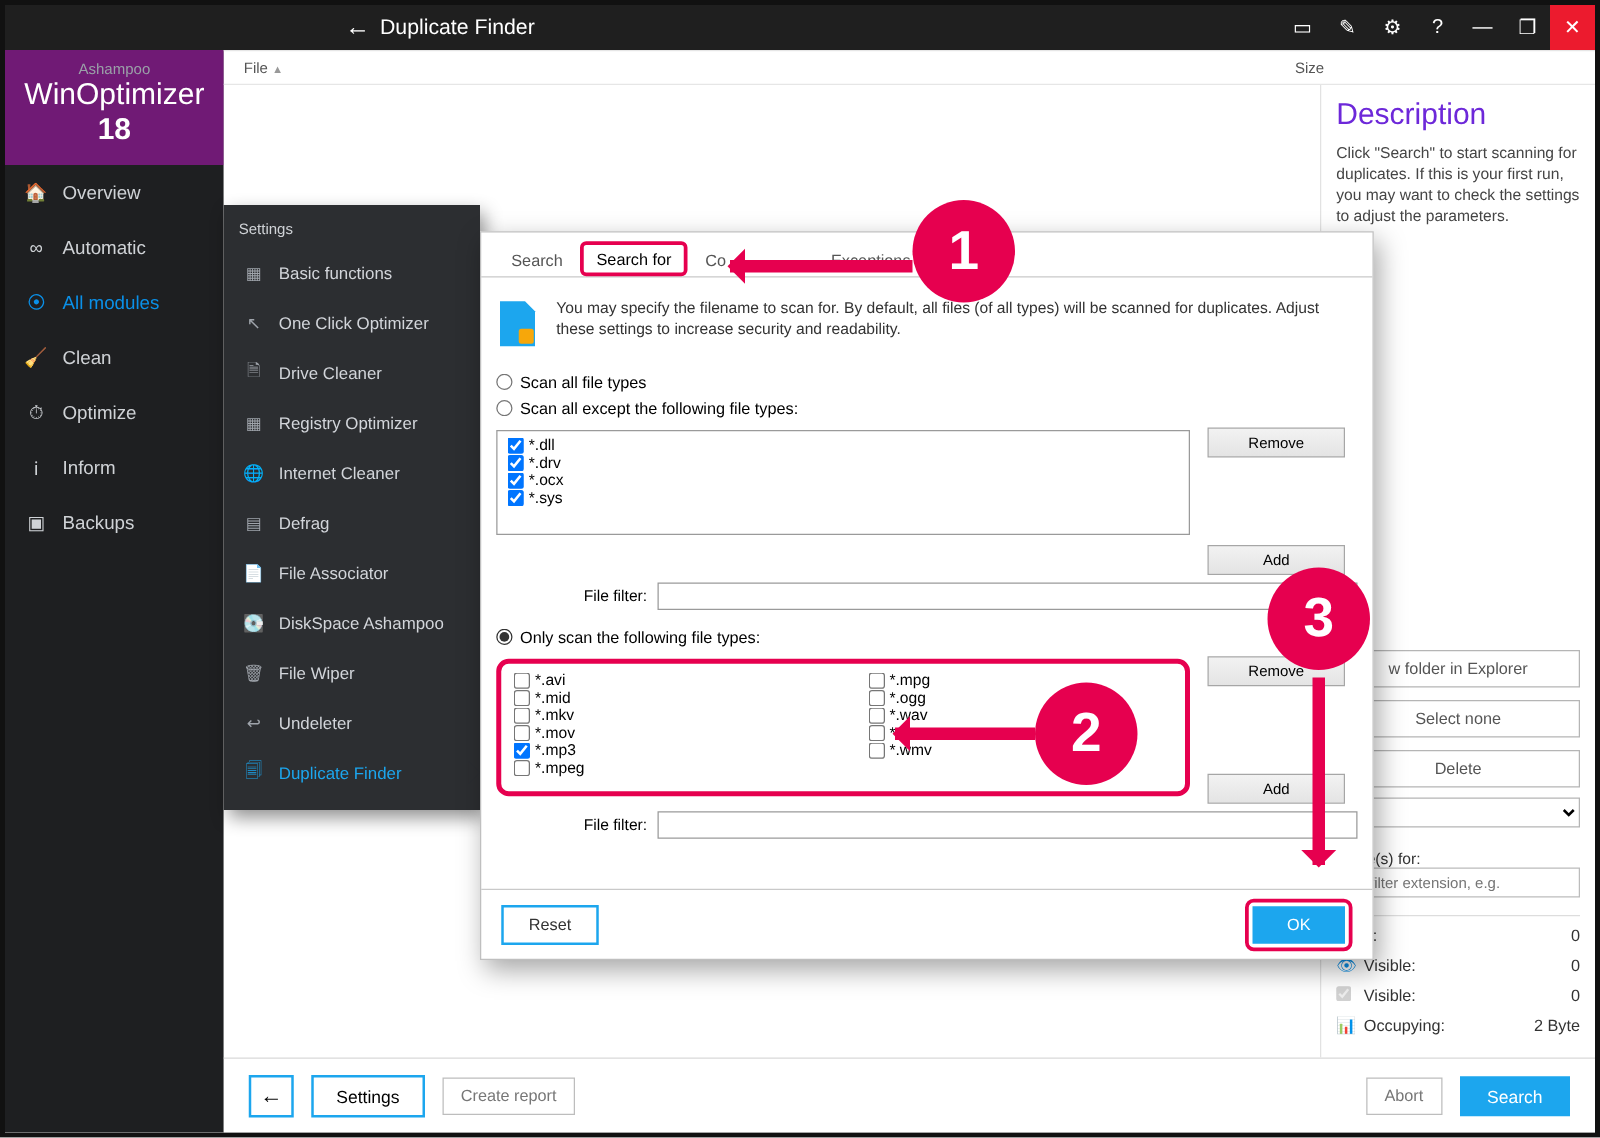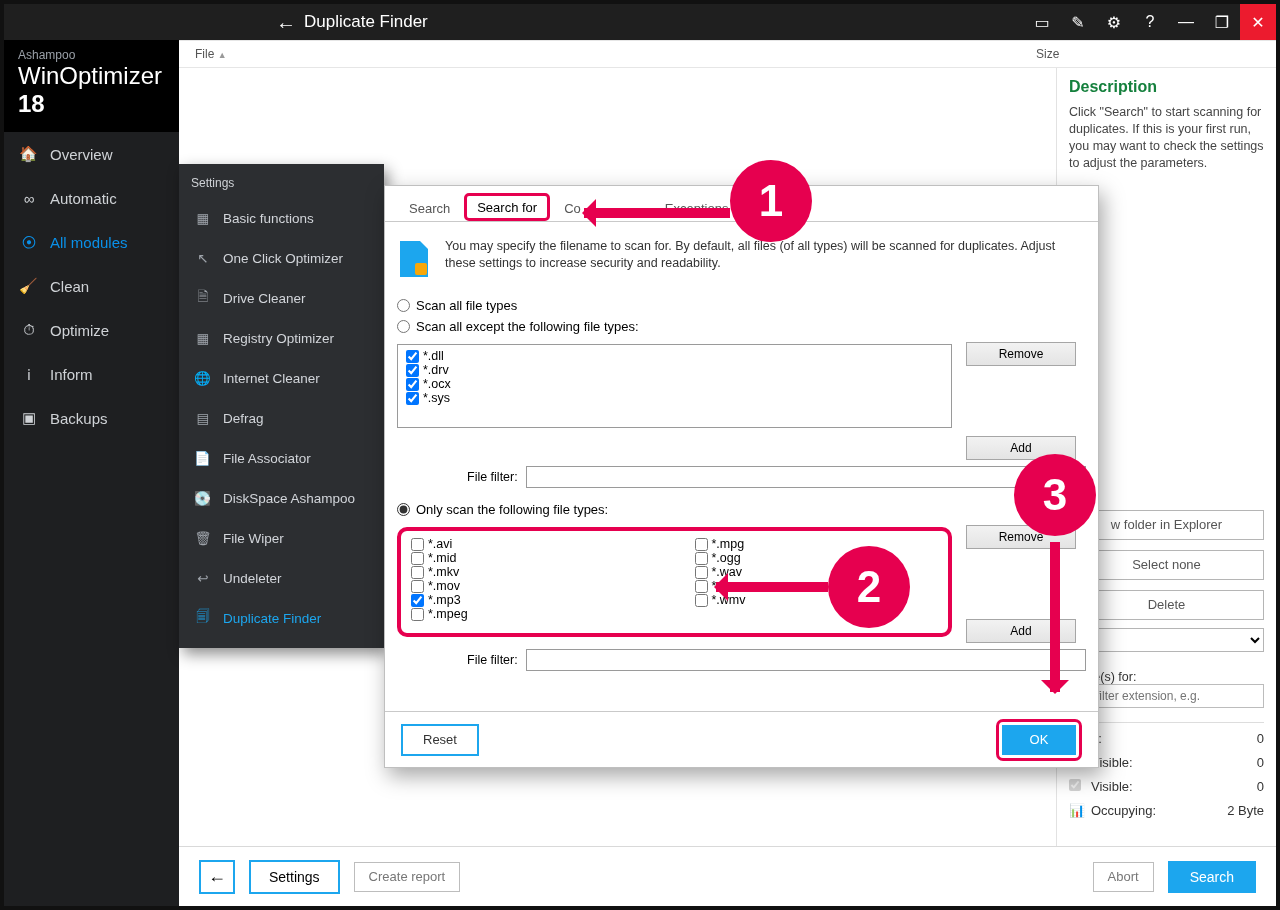--- a/index.html
+++ b/index.html
@@ -10,21 +10,21 @@
   .titlebar { height: 36px; background: #1f1f1f; display: flex; align-items: center; color: #fff; }
   .titlebar .back { width: 36px; text-align: center; font-size: 20px; cursor: pointer; }
   .titlebar .title { font-size: 17px; font-weight: 500; flex: 1; }
   .titlebar .ctrls { display: flex; }
   .titlebar .ctrls .btn { width: 36px; height: 36px; display:flex; align-items:center; justify-content:center; font-size:16px; cursor:pointer; }
   .titlebar .close { background: #ec1b2e; }
 
   
   .app { display: flex; height: calc(100% - 36px); }
   .sidebar { width: 175px; background: #1e1f21; color: #cfd2d6; display: flex; flex-direction: column; }
-  .brand { padding: 8px 14px 14px; background:#000000;}
+  .brand { padding: 8px 14px 14px; background:#701a75;text-align:center;}
   .brand .small { color: #9aa0a8; font-size: 12px; }
   .brand .big { font-size: 24px; color: #fff; font-weight: 300; }
   .brand .big b { font-weight: 700; }
   .navitem { display:flex; align-items:center; gap:12px; padding: 13px 16px; font-size: 15px; cursor:pointer; }
   .navitem.active { color:#0a90e8; }
   .nav-ic { width:18px; height:18px; display:inline-flex; align-items:center; justify-content:center; color:#cfd2d6; }
   .navitem.active .nav-ic{color:#0a90e8;}
 
   
   .main { flex:1; position:relative; background:#fff; display:flex; flex-direction:column;}
@@ -34,21 +34,21 @@
   .content { flex:1; position:relative; }
   .bottombar { height:60px; border-top:1px solid #d9d9d9; display:flex; align-items:center; padding: 0 20px; gap:14px;}
   .bottombar .spacer{flex:1;}
   .sqbtn { height:34px; padding:0 18px; border:2px solid #1ca6ee; background:#fff; font-size:14px; cursor:pointer; }
   .plainbtn { height:30px; padding:0 14px; border:1px solid #bdbdbd; background:#fff; color:#777; font-size:13px; cursor:pointer; }
   .primarybtn{ height:32px; padding:0 22px; border:none; background:#1ca6ee; color:#fff; font-size:14px; cursor:pointer;}
   .backsq { width:36px; height:34px; border:2px solid #1ca6ee; background:#fff; font-size:18px; cursor:pointer; display:flex;align-items:center;justify-content:center;}
 
   
   .rightpanel { width:220px; border-left:1px solid #e2e2e2; padding:10px 12px; position:relative; font-size:13px; color:#333; display:flex; flex-direction:column; gap:8px;}
-  .rightpanel h3 { font-size:16px; font-weight:700; color:#15803d;}
+  .rightpanel h3 { font-size:24px; font-weight:400; color:#6d28d9;}
   .rightpanel .desc { font-size:12.5px; color:#454545; line-height:1.35;}
   .rightpanel .closex{ position:absolute; top:168px; left:-4px; font-size:20px; color:#555; cursor:pointer;}
   .rightpanel .actions{ margin-top:330px; display:flex; flex-direction:column; gap:10px;}
   .rpbtn{ height:30px; border:1px solid #b5b5b5; background:#fff; color:#555; font-size:13px; cursor:pointer;}
   .newnames{font-size:12.5px; color:#333; margin-top:10px;}
   .newnames input{ width:100%; height:24px; border:1px solid #bcbcbc; padding:0 6px; font-size:12px; color:#999;}
   .stats{ margin-top:6px; font-size:13px;}
   .stats .row{display:flex; align-items:center; gap:6px; padding:4px 0; border-top:1px solid transparent;}
   .stats .row .lab{flex:1;}
   .stats .row .ic{width:16px;color:#0a90e8;}

